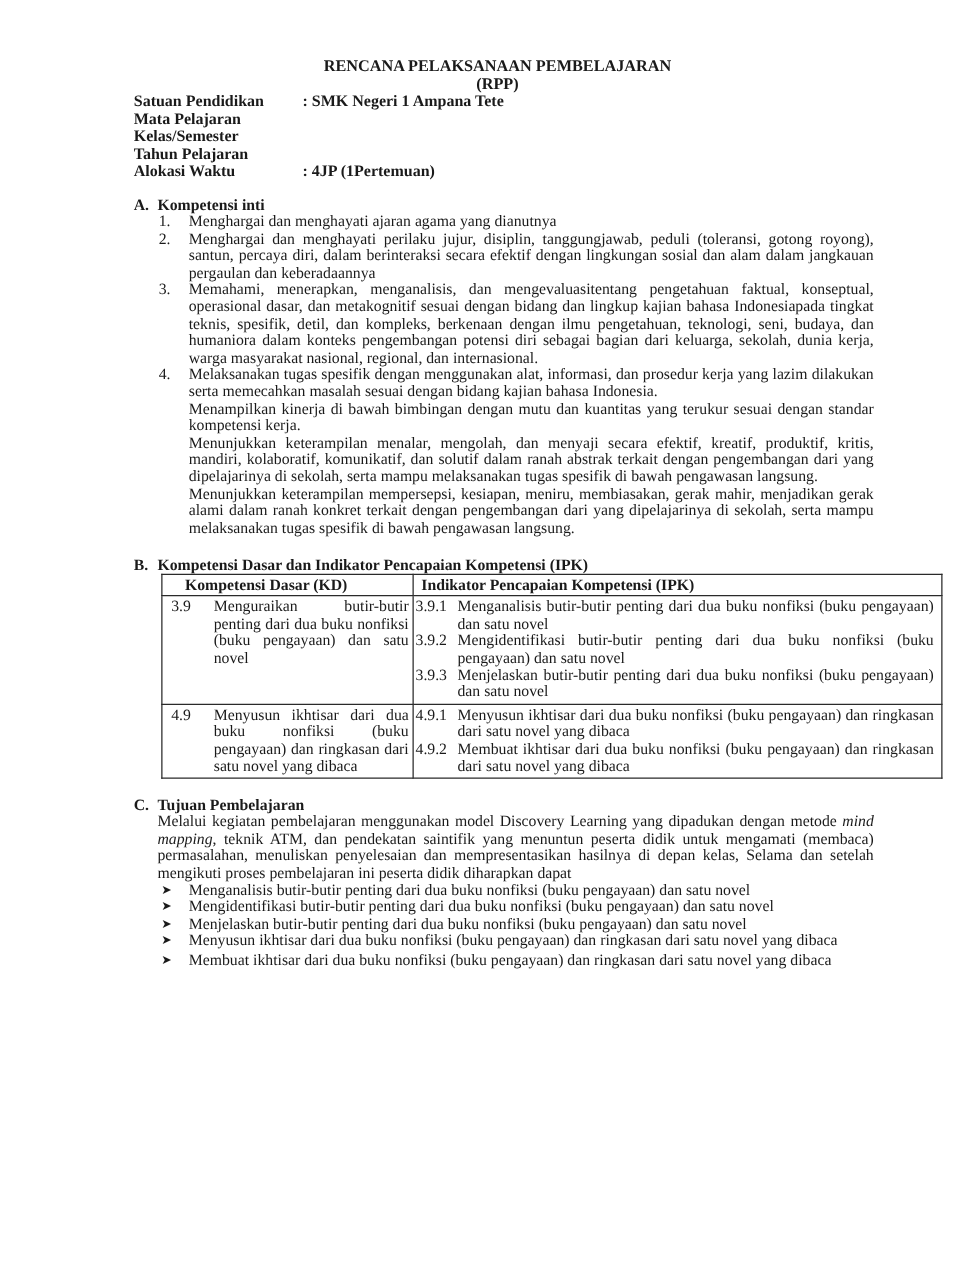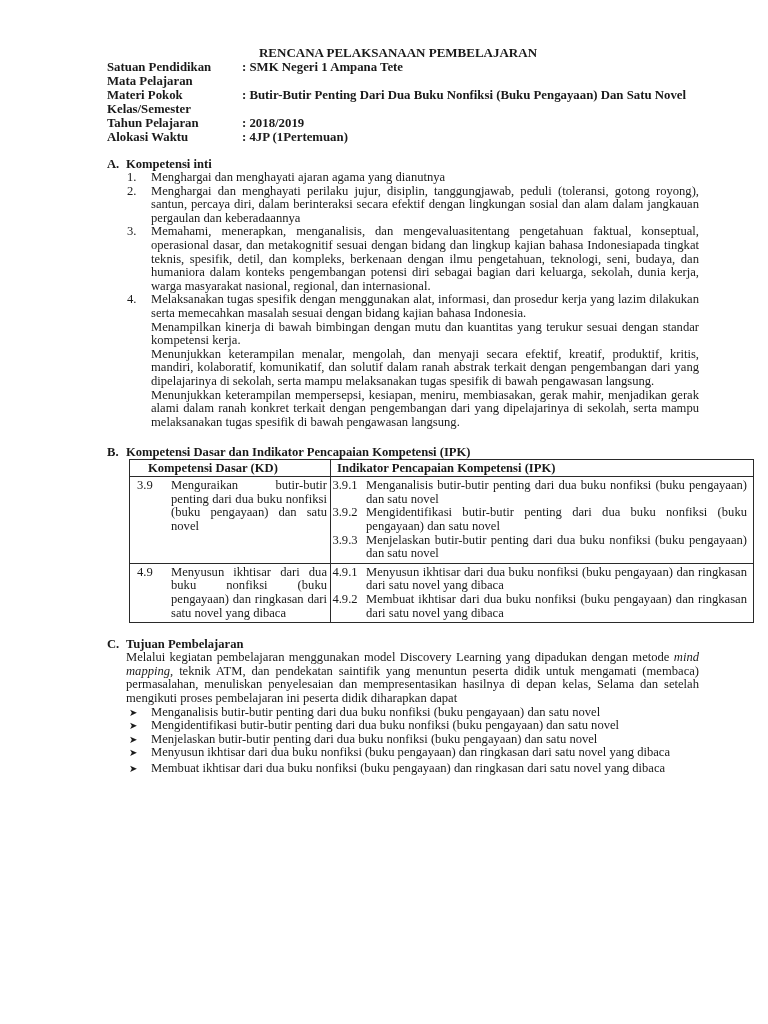--- a/index.html
+++ b/index.html
@@ -146,40 +146,36 @@
       text-align: justify;
     }
   </style>
 </head>
 <body>
 
 <div class="page">
 
   <div class="title">
     <div>RENCANA PELAKSANAAN PEMBELAJARAN</div>
+    <div>(RPP)</div>
   </div>
 
   <div class="meta">
     <div class="meta-row">
       <div class="meta-label">Satuan Pendidikan</div>
       <div class="meta-value">: SMK Negeri 1 Ampana Tete</div>
     </div>
     <div class="meta-row">
       <div class="meta-label">Mata Pelajaran</div>
     </div>
     <div class="meta-row">
-      <div class="meta-label">Materi Pokok</div>
-      <div class="meta-value">: Butir-Butir Penting Dari Dua Buku Nonfiksi (Buku Pengayaan) Dan Satu Novel</div>
-    </div>
-    <div class="meta-row">
       <div class="meta-label">Kelas/Semester</div>
     </div>
     <div class="meta-row">
       <div class="meta-label">Tahun Pelajaran</div>
-      <div class="meta-value">: 2018/2019</div>
     </div>
     <div class="meta-row">
       <div class="meta-label">Alokasi Waktu</div>
       <div class="meta-value">: 4JP (1Pertemuan)</div>
     </div>
   </div>
 
   <div class="section" style="margin-top:13px;">
     <div class="sec-head">
       <span class="sec-letter">A.</span>

